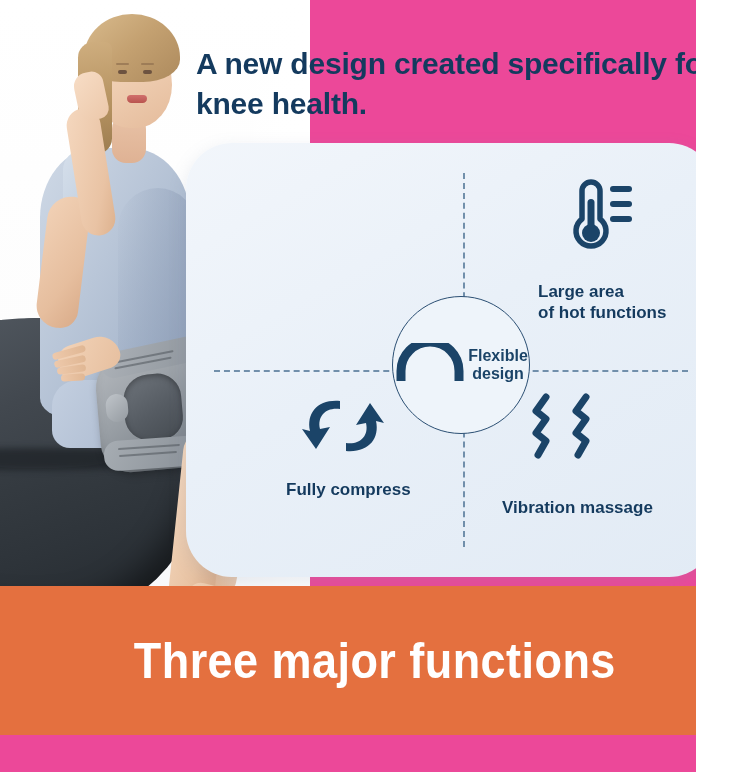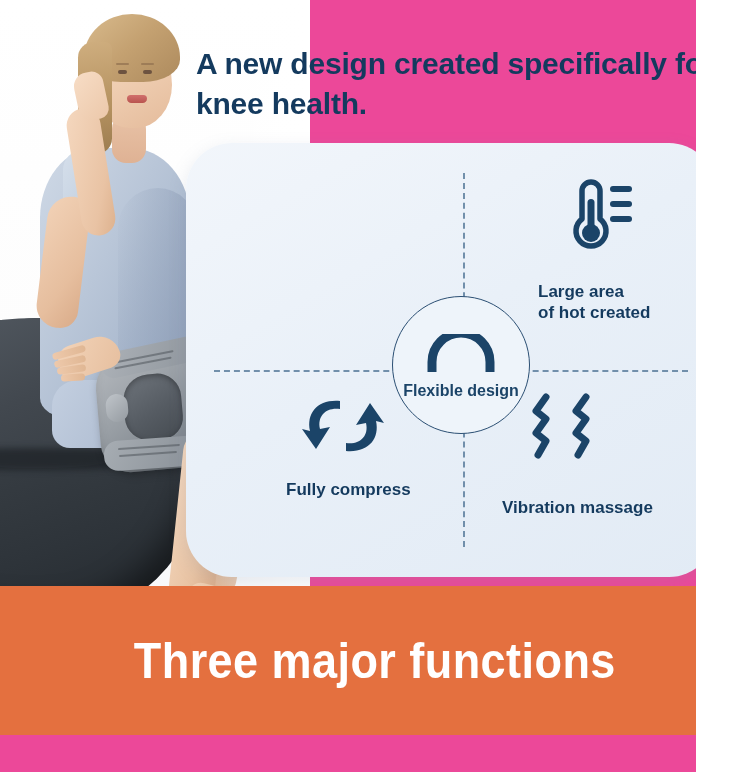--- a/index.html
+++ b/index.html
@@ -387,21 +387,21 @@
   .center-circle {
     position: absolute;
     left: 206px;
     top: 153px;
     width: 136px;
     height: 136px;
     border-radius: 50%;
     background: #eef4fa;
     border: 1.5px solid #2b4f73;
     display: flex;
-    flex-direction: column;
+    flex-direction: row;
     align-items: center;
     justify-content: center;
     z-index: 3;
   }
   .arch-icon {
     margin-top: 4px;
     margin-bottom: 4px;
   }
   .center-label {
     font-size: 16px;
@@ -528,21 +528,21 @@
         <svg width="86" height="78" viewBox="0 0 86 78" fill="none">
           <path d="M32 14 a9 9 0 0 1 18 0 v28 a15 15 0 1 1 -18 0 Z" fill="none" stroke="#1b4468" stroke-width="5.5" stroke-linejoin="round"></path>
           <circle cx="41" cy="56" r="9" fill="#1b4468"></circle>
           <rect x="37.5" y="22" width="7" height="30" rx="3.5" fill="#1b4468"></rect>
           <rect x="60" y="9" width="22" height="6" rx="3" fill="#1b4468"></rect>
           <rect x="60" y="24" width="22" height="6" rx="3" fill="#1b4468"></rect>
           <rect x="60" y="39" width="22" height="6" rx="3" fill="#1b4468"></rect>
         </svg>
       </span>
       <div class="quad-label">Large area
-of hot created</div>
+of hot functions</div>
     </div>
 
     <div class="quad q-bl">
       <span class="icon-box">
         <svg width="86" height="70" viewBox="0 0 86 70" fill="none">
           <path d="M40 10 C 18 8 6 22 10 40 L 2 38 L 16 58 L 30 36 L 20 38 C 17 25 26 16 40 18 Z" fill="#1b4468"></path>
           <path d="M46 60 C 68 62 80 48 76 30 L 84 32 L 70 12 L 56 34 L 66 32 C 69 45 60 54 46 52 Z" fill="#1b4468"></path>
         </svg>
       </span>
       <div class="quad-label">Fully compress</div>

